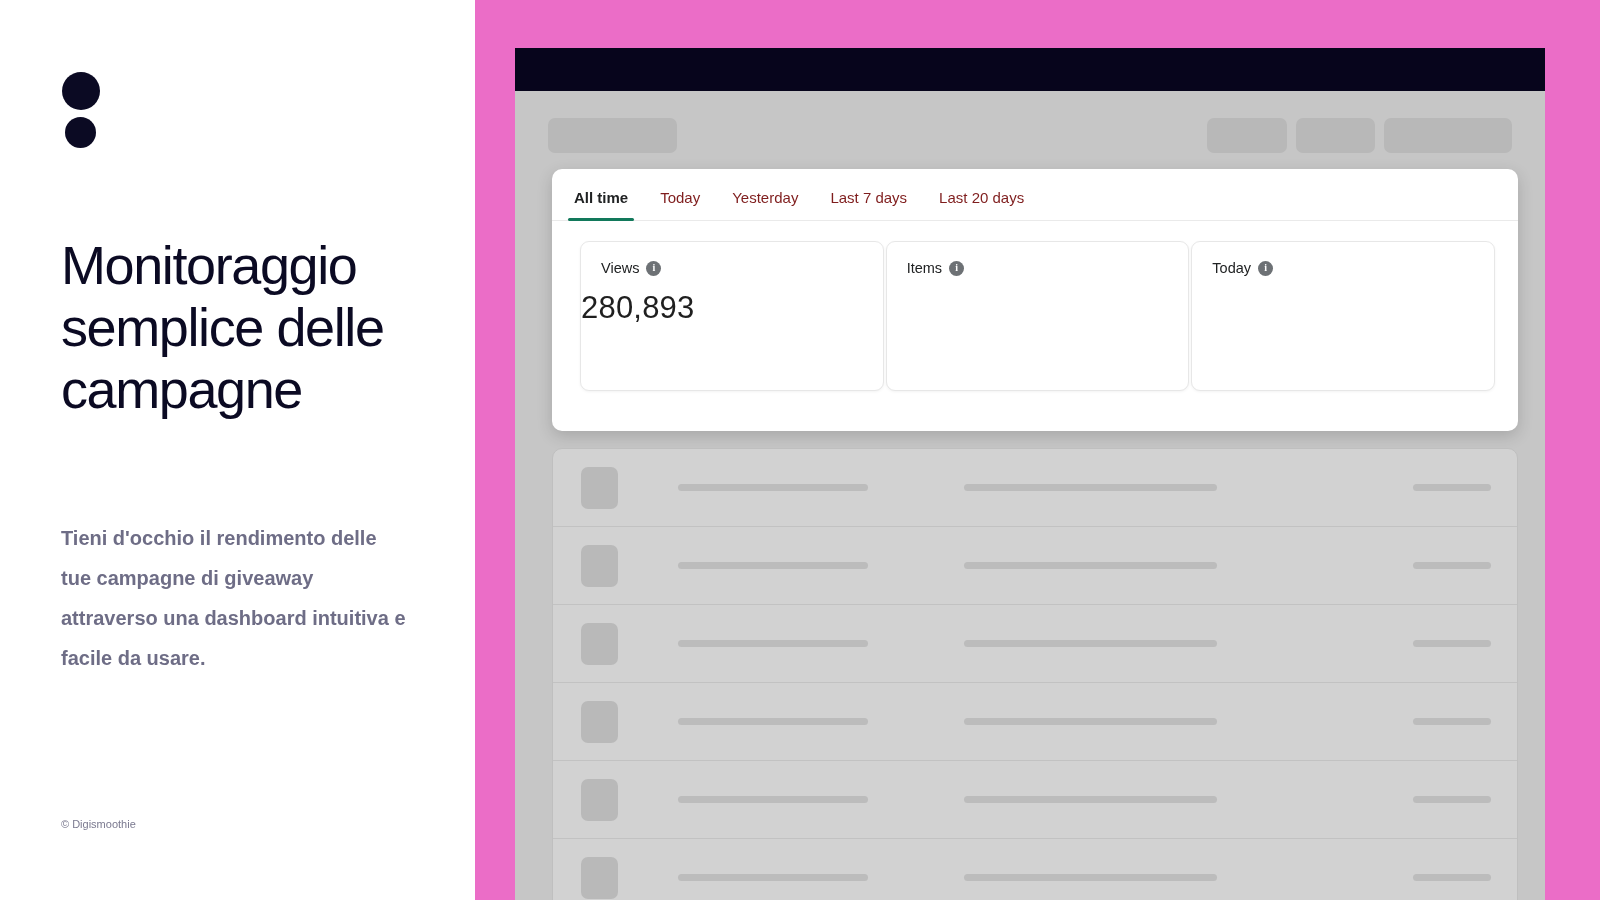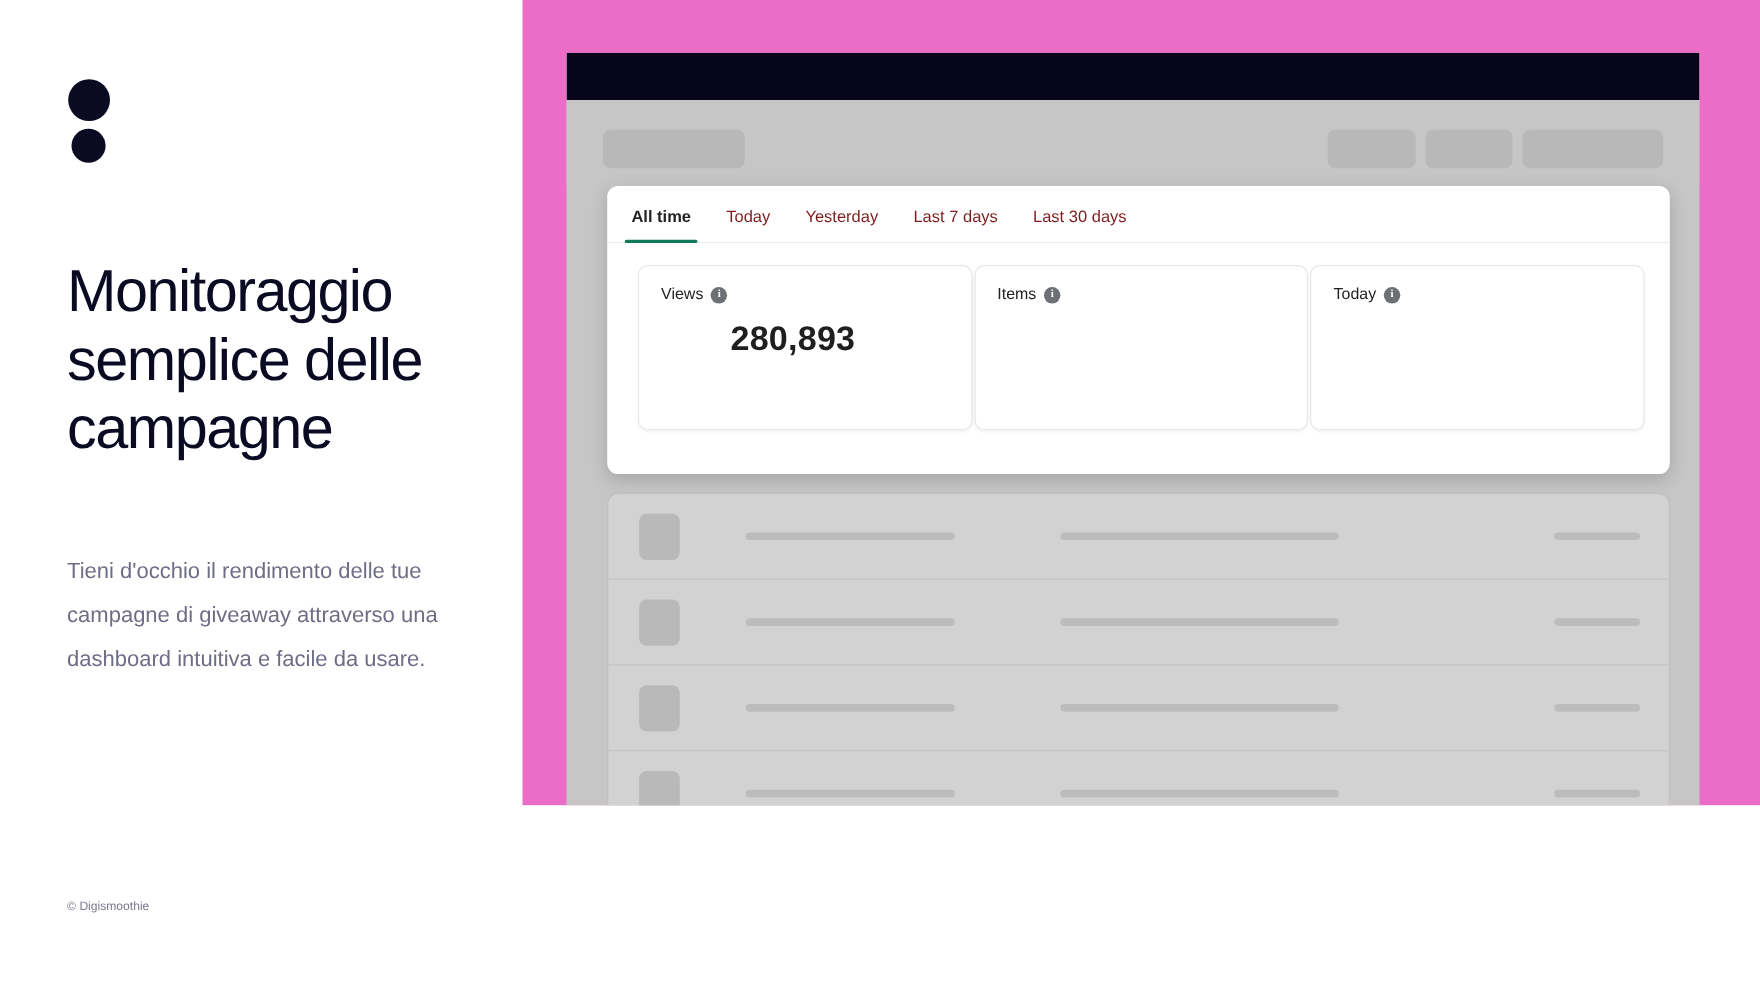--- a/index.html
+++ b/index.html
@@ -27,32 +27,32 @@
     width:31px; height:31px; border-radius:50%;
     background:#0B0A23; position:absolute; left:3px; top:45px;
   }
   .headline {
     position:absolute; left:61px; top:234px; width:400px;
     font-size:54px; line-height:62px;
     font-weight:400; letter-spacing:-1.4px;
     color:#0B0A23;
   }
   .subcopy {
-    position:absolute; left:61px; top:499px; width:345px;
+    position:absolute; left:61px; top:518px; width:345px;
     font-size:20px; line-height:40px;
-    color:#6E6D86; font-weight:400;
+    color:#6E6D86; font-weight:700;
   }
   .footer-note {
     position:absolute; left:61px; top:818px;
     font-size:11px; color:#7A798F; font-weight:400;
   }
 
   
   .right-panel {
-    flex:1 1 auto; height:732px;
+    flex:1 1 auto; height:900px;
     background:#EB6DC7;
     position:relative;
     overflow:hidden;
   }
 
   
   .mockup {
     position:absolute; left:40px; top:48px;
     width:1030px; height:880px;
     background:#C6C6C6;
@@ -132,22 +132,21 @@
   .info-icon {
     width:15px; height:15px; border-radius:50%;
     background:#6D7175;
     display:inline-flex; align-items:center; justify-content:center;
     color:#ffffff; font-size:10px; font-weight:700;
     font-family:"Liberation Serif", serif;
     line-height:1;
   }
   .stat-value {
     position:absolute; left:0; right:22px; top:48px;
-    text-align:center;
-    font-size:31px; font-weight:700;
+    font-size:31px; font-weight:400;
     color:#1F1F1F; letter-spacing:0.2px;
   }
 
   
   .list-card {
     position:absolute; left:37px; top:400px;
     width:966px; height:520px;
     background:#D2D2D2;
     border:1px solid #BFBFBF;
     border-radius:10px;
@@ -216,21 +215,21 @@
           <div class="tab">
             <span>Today</span>
           </div>
           <div class="tab">
             <span>Yesterday</span>
           </div>
           <div class="tab">
             <span>Last 7 days</span>
           </div>
           <div class="tab">
-            <span>Last 30 days</span>
+            <span>Last 20 days</span>
           </div>
         </div>
 
         <div class="stats">
 
           <div class="stat-card">
             <div class="stat-label">
               <span>Views</span>
               <span class="info-icon">i</span>
             </div>

